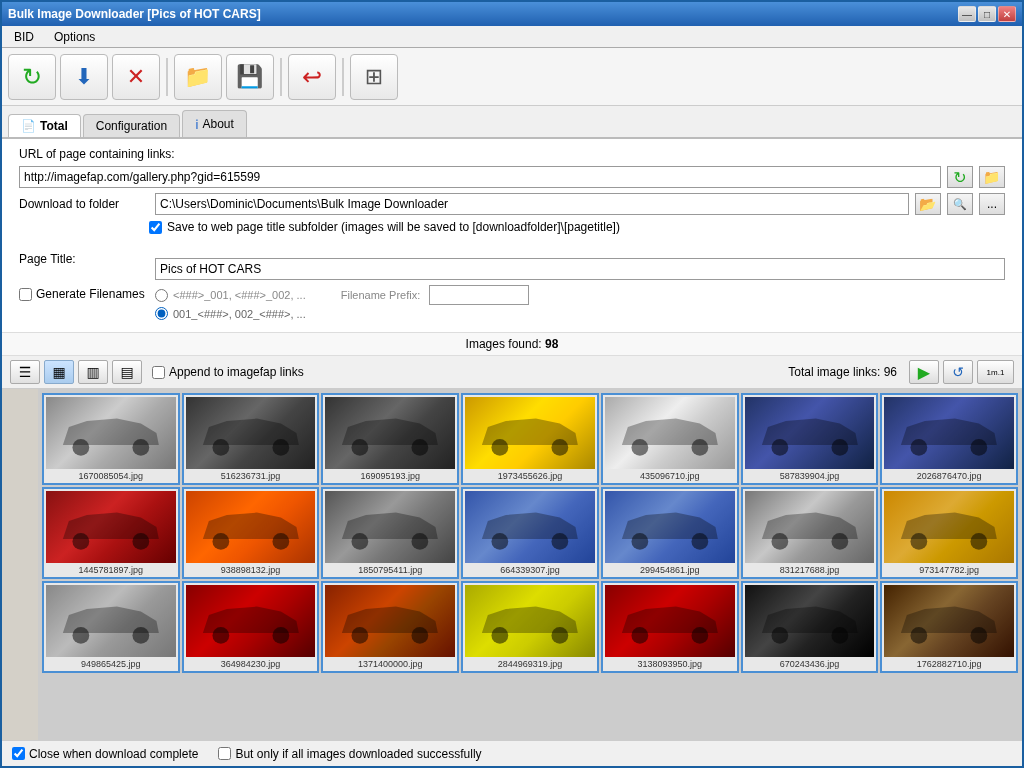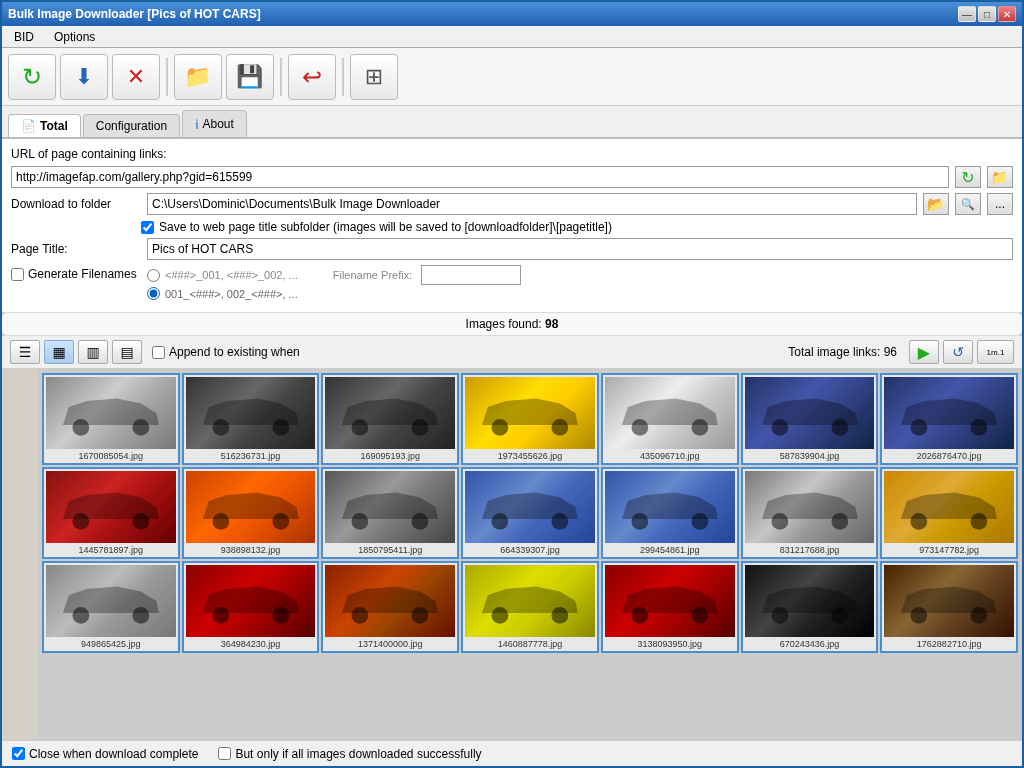--- a/index.html
+++ b/index.html
@@ -90,21 +90,21 @@
       align-items: center;
       gap: 4px;
       font-size: 12px;
       margin-right: 2px;
     }
     .tab.active { background: #ffffff; font-weight: bold; }
 
     
     .main-content {
       background: #ffffff;
-      padding: 8px 9px;
+      padding: 8px 17px;
     }
 
     
     .form-row {
       display: flex;
       align-items: center;
       margin-bottom: 5px;
       gap: 6px;
     }
     .form-label { min-width: 130px; font-size: 12px; }
@@ -128,21 +128,20 @@
     .radio-row { display: flex; align-items: center; gap: 5px; font-size: 11px; color: #666; }
 
     
     .images-found-bar {
       text-align: center;
       padding: 4px;
       font-size: 12px;
       background: #f8f8f8;
       border-top: 1px solid #ddd;
       border-bottom: 1px solid #ddd;
-      border-radius: 6px;
     }
 
     
     .toolbar2 {
       background: #f0f0f0;
       border-bottom: 1px solid #ccc;
       padding: 4px 8px;
       display: flex;
       align-items: center;
       gap: 4px;
@@ -326,21 +325,21 @@
       <button class="form-btn">...</button>
     </div>
 
     <div class="checkbox-row" style="padding-left:130px;">
       <input type="checkbox" id="subfolder-chk" checked="" style="">
       <label for="subfolder-chk">Save to web page title subfolder (images will be saved to [downloadfolder]\[pagetitle])</label>
     </div>
 
     <div class="form-row">
       <span class="form-label">Page Title:</span>
-      <input class="form-input" type="text" style="flex: 1 1 0%;" value="Pics of HOT CARS">
+      <input class="form-input" type="text" style="flex: 1 1 0%; margin-top: 20px;" value="Pics of HOT CARS">
     </div>
 
     <div style="display:flex; align-items:flex-start; gap:6px; margin-bottom:4px;">
       <div style="display:flex; align-items:center; gap:4px; min-width:130px; padding-top:2px;">
         <input type="checkbox" id="gen-fn-chk" style="">
         <label for="gen-fn-chk">Generate Filenames</label>
       </div>
       <div style="flex:1;">
         <div class="radio-row">
           <input type="radio" name="fn-order" id="r1" style="accent-color: rgb(0, 96, 192);">
@@ -362,21 +361,21 @@
   </div>
 
   <div class="toolbar2">
     <button class="view-btn">☰</button>
     <button class="view-btn active">▦</button>
     <button class="view-btn">▥</button>
     <button class="view-btn">▤</button>
 
     <div class="append-checkbox">
       <input type="checkbox" id="append-chk" style="">
-      <label for="append-chk">Append to existing when</label>
+      <label for="append-chk">Append to imagefap links</label>
     </div>
 
     <span class="total-links">Total image links: 96</span>
 
     <button class="action-btn" style="color:#22aa22; font-size:16px;">▶</button>
     <button class="action-btn" style="color:#2266bb; font-size:14px;">↺</button>
     <button class="action-btn" style="font-size:8px; width:37px;">1m.1</button>
   </div>
 
   <div class="image-area" style="height: 255px;">
@@ -552,21 +551,21 @@
           <div class="image-label">1371400000.jpg</div>
         </div>
         <div class="image-item">
           <div class="image-thumb-placeholder car-yellow2">
             <svg width="100%" height="100%" viewBox="0 0 100 60">
               <path d="M10,40 L15,25 L30,20 L55,18 L75,22 L88,30 L90,40 Z" fill="rgba(0,0,0,0.3)"></path>
               <circle cx="25" cy="42" r="7" fill="rgba(0,0,0,0.5)"></circle>
               <circle cx="75" cy="42" r="7" fill="rgba(0,0,0,0.5)"></circle>
             </svg>
           </div>
-          <div class="image-label">1460887778.jpg</div>
+          <div class="image-label">2844969319.jpg</div>
         </div>
         <div class="image-item">
           <div class="image-thumb-placeholder car-corvette">
             <svg width="100%" height="100%" viewBox="0 0 100 60">
               <path d="M10,40 L15,25 L30,20 L55,18 L75,22 L88,30 L90,40 Z" fill="rgba(0,0,0,0.3)"></path>
               <circle cx="25" cy="42" r="7" fill="rgba(0,0,0,0.5)"></circle>
               <circle cx="75" cy="42" r="7" fill="rgba(0,0,0,0.5)"></circle>
             </svg>
           </div>
           <div class="image-label">3138093950.jpg</div>

